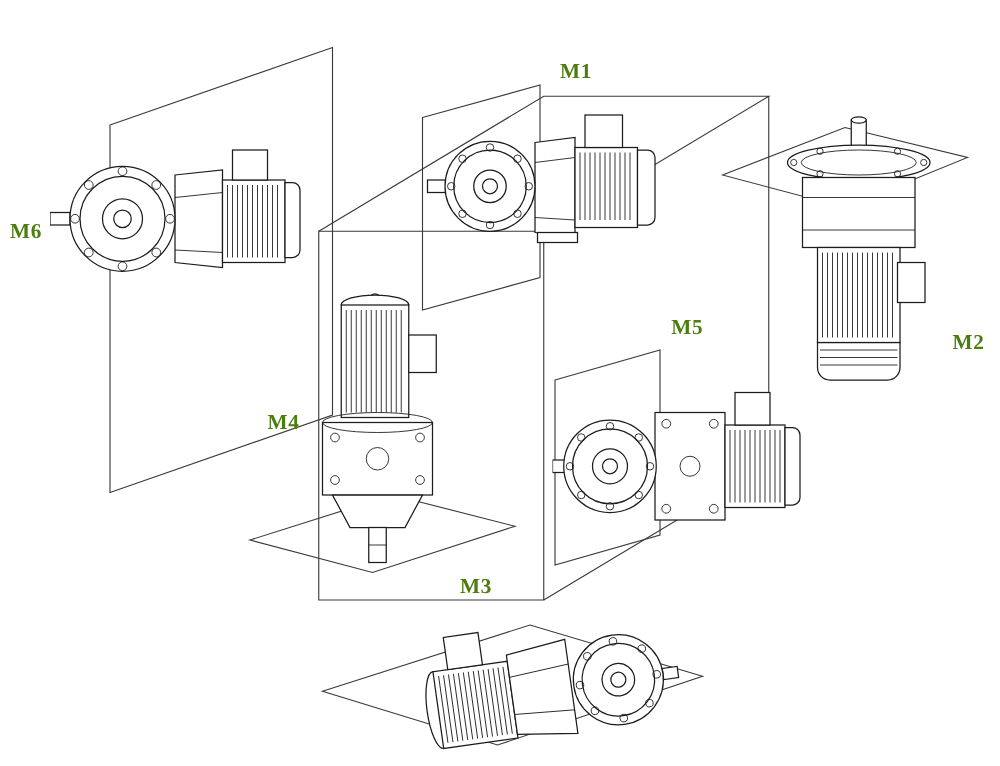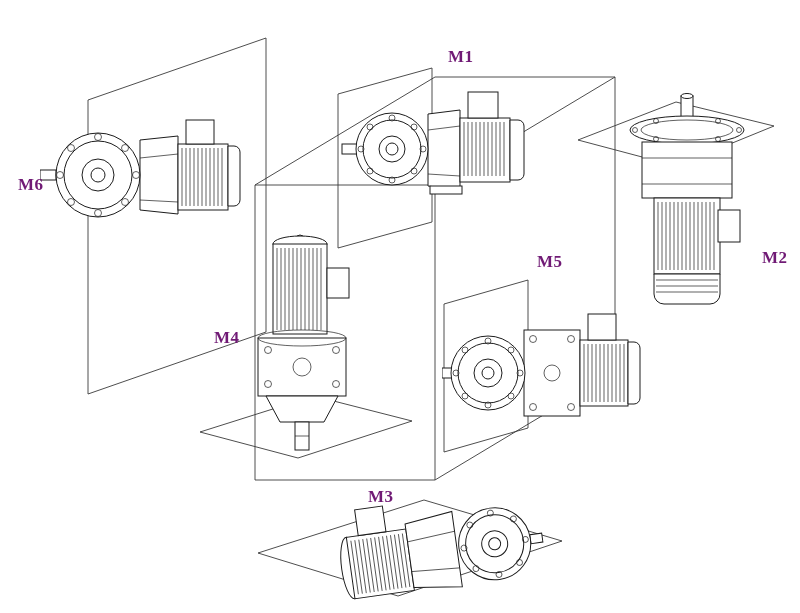--- a/index.html
+++ b/index.html
@@ -1,19 +1,19 @@
 <!DOCTYPE html>
 <html><head>
 <meta charset="utf-8">
 <style>
   html,body{margin:0;padding:0;background:#ffffff;}
   .stage{position:relative;width:800px;height:613px;background:#ffffff;overflow:hidden;
          font-family:"Liberation Serif", serif;}
   .fig{position:absolute;}
-  .lbl{position:absolute;font-weight:700;font-size:17px;color:#701a75;letter-spacing:0.5px;}
+  .lbl{position:absolute;font-weight:700;font-size:17px;color:#4d7c0f;letter-spacing:0.5px;}
   
   .d path,.d rect,.d circle,.d ellipse,.d line{stroke:#1c1c1c;stroke-width:1;fill:none;}
   .d .wf{fill:#ffffff;}
   .d .thin{stroke-width:0.7;}
   .bg path,.bg polygon{stroke:#3a3a3a;stroke-width:0.9;fill:none;}
   .rot{transform:rotate(-8deg);}
 </style>
 </head>
 <body>
 
@@ -158,19 +158,19 @@
     <circle class="thin" cx="135" cy="84" r="3"></circle>
     <circle class="thin" cx="166" cy="53" r="3"></circle>
     <circle class="thin" cx="166" cy="115" r="3"></circle>
     <circle class="thin" cx="188" cy="62" r="3"></circle>
     <circle class="thin" cx="188" cy="106" r="3"></circle>
     <circle class="thin" cx="144" cy="62" r="3"></circle>
     <circle class="thin" cx="144" cy="106" r="3"></circle>
   </svg>
 
   <div class="lbl" style="left:448px;top:47px">M1</div>
-  <div class="lbl" style="left:762px;top:248px">M2</div>
-  <div class="lbl" style="left:368px;top:487px">M3</div>
+  <div class="lbl" style="left:762px;top:264px">M2</div>
+  <div class="lbl" style="left:368px;top:459px">M3</div>
   <div class="lbl" style="left:214px;top:328px">M4</div>
   <div class="lbl" style="left:537px;top:252px">M5</div>
-  <div class="lbl" style="left:18px;top:175px">M6</div>
+  <div class="lbl" style="left:8px;top:175px">M6</div>
 
 </div>
 
 </body></html>

